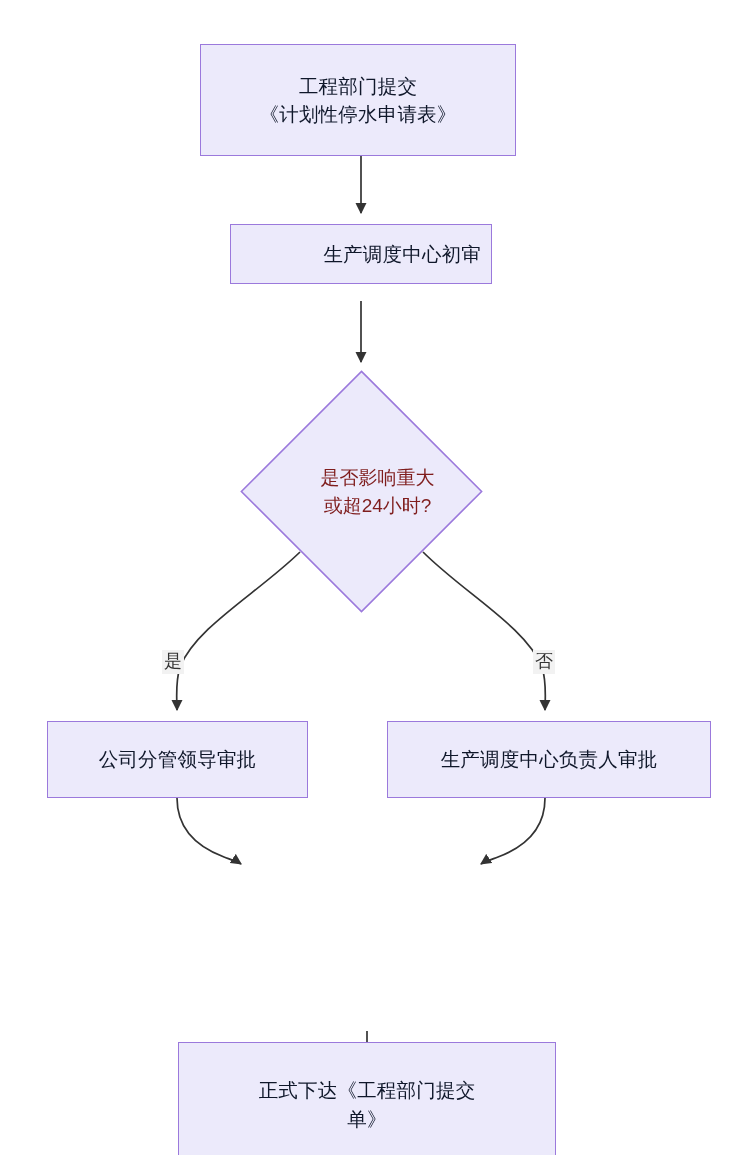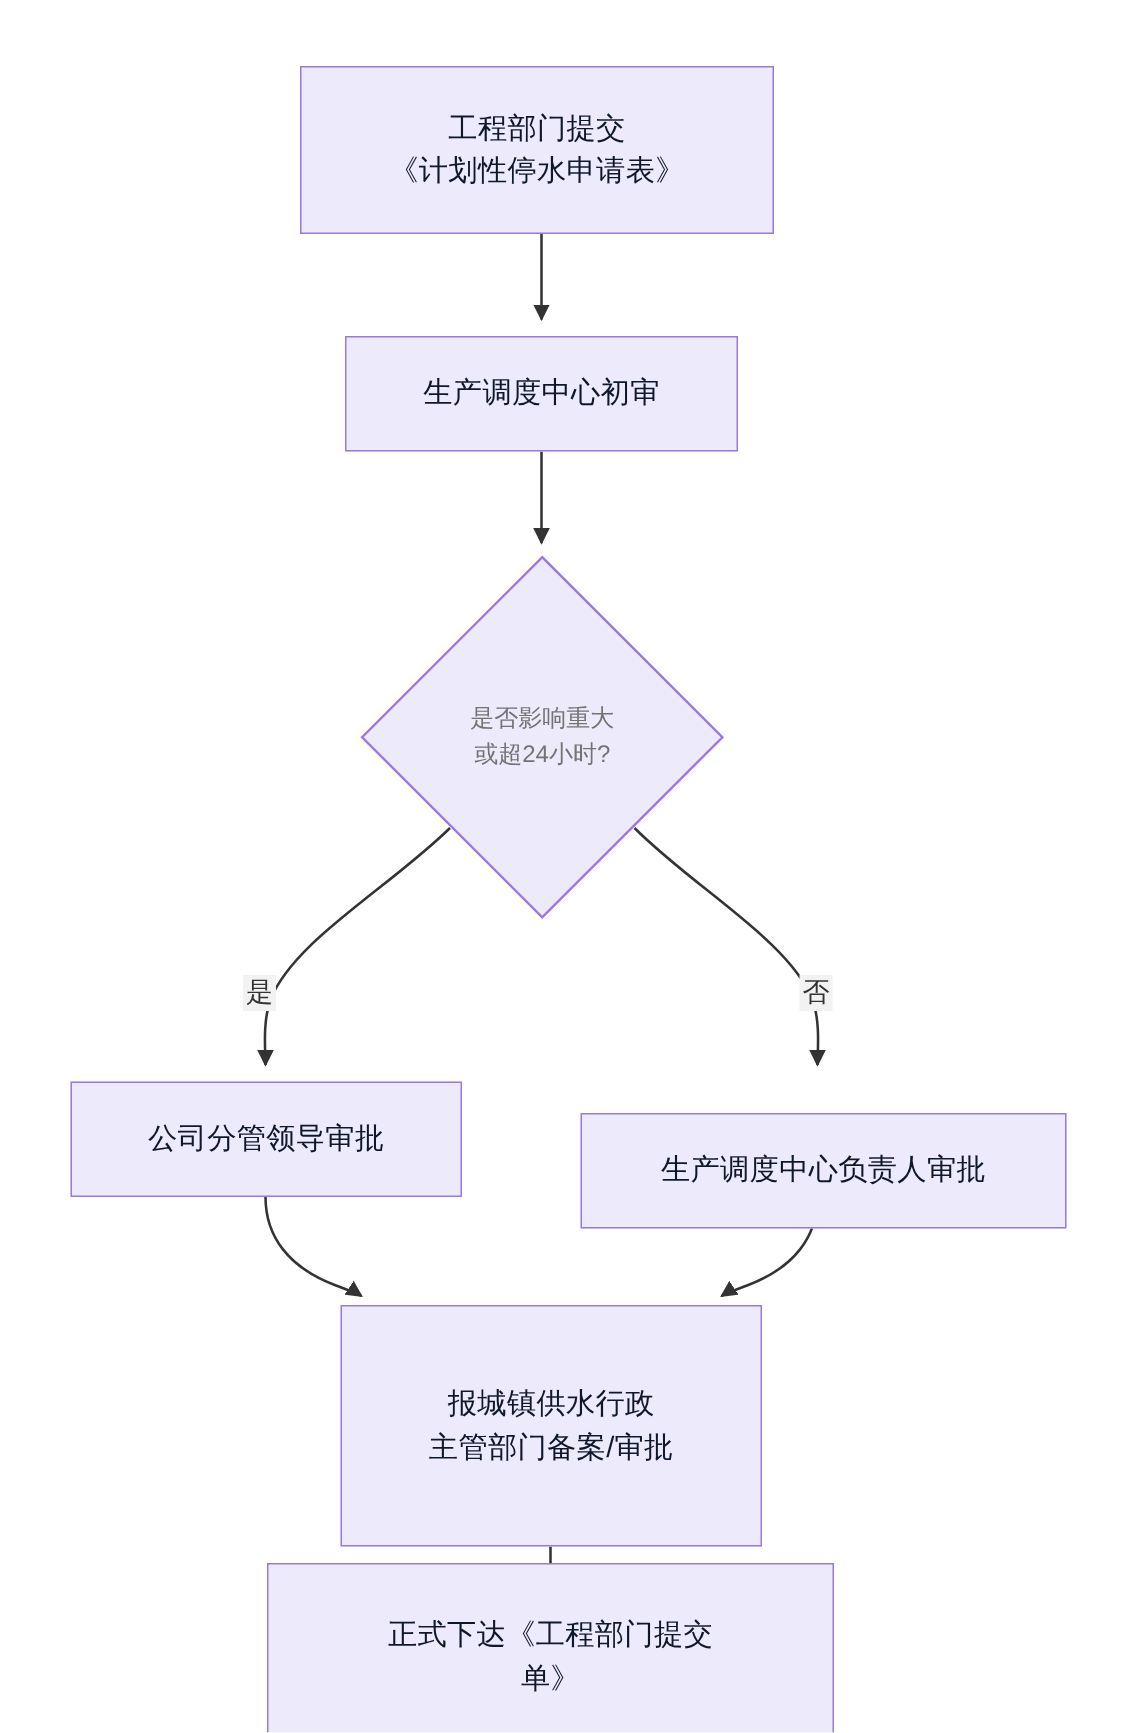--- a/index.html
+++ b/index.html
@@ -52,30 +52,30 @@
   }
   .decision-shape {
     position: absolute;
     left: 0;
     top: 0;
     width: 100%;
     height: 100%;
   }
   .decision-text {
     position: absolute;
-    left: 0;
+    left: 16px;
     top: 0;
     width: 100%;
     height: 100%;
     display: flex;
     align-items: center;
     justify-content: center;
     text-align: center;
-    color: #737373;
-    font-size: 16px;
+    color: #7f1d1d;
+    font-size: 19px;
     line-height: 1.46;
     white-space: pre-line;
   }
   .edge-label {
     position: absolute;
     background: #F2F2F2;
     color: #333333;
     font-size: 18px;
     line-height: 1.2;
     padding: 1px 2px;
@@ -108,47 +108,43 @@
     <path d="M 545,798 C 545,824 530,845 498,857 C 490,860 484,862 481,864" fill="none" stroke="#333333" stroke-width="1.7" marker-end="url(#arrow)"></path>
 
     <path d="M 367,1031 L 367,1086" fill="none" stroke="#333333" stroke-width="1.7" marker-end="url(#arrow)"></path>
   </svg>
 
   <div class="node" style="left:200px; top:44px; width:316px; height:112px;">
     <span class="node-label">工程部门提交
 《计划性停水申请表》</span>
   </div>
 
-  <div class="node" style="left:230px; top:224px; width:262px; height:77px;">
+  <div class="node" style="left:230px; top:224px; width:262px; height:60px;justify-content:flex-end;">
     <span class="node-label">生产调度中心初审</span>
   </div>
 
   <div class="decision-wrap" style="left:240px; top:370px; width:243px; height:243px;">
     <svg class="decision-shape" viewBox="0 0 243 243" xmlns="http://www.w3.org/2000/svg">
       <polygon points="121.5,1.4 241.6,121.5 121.5,241.6 1.4,121.5" fill="#ECEAFB" stroke="#9B79DC" stroke-width="1.6"></polygon>
     </svg>
     <div class="decision-text">是否影响重大
 或超24小时?</div>
   </div>
 
   <div class="edge-label" style="left:162px; top:650px;">是</div>
 
   <div class="edge-label" style="left:533px; top:650px;">否</div>
 
   <div class="node" style="left:47px; top:721px; width:261px; height:77px;align-items:center;">
     <span class="node-label">公司分管领导审批</span>
   </div>
 
-  <div class="node" style="left:387px; top:742px; width:324px; height:77px;">
+  <div class="node" style="left:387px; top:721px; width:324px; height:77px;">
     <span class="node-label">生产调度中心负责人审批</span>
   </div>
 
-  <div class="node" style="left:227px; top:870px; width:281px; height:161px;">
-    <span class="node-label">报城镇供水行政
-主管部门备案/审批</span>
-  </div>
 
   <div class="node" style="left:178px; top:1042px; width:378px; height:125px;">
     <span class="node-label">正式下达《工程部门提交
 单》</span>
   </div>
 
 </div>
 
 </body></html>

